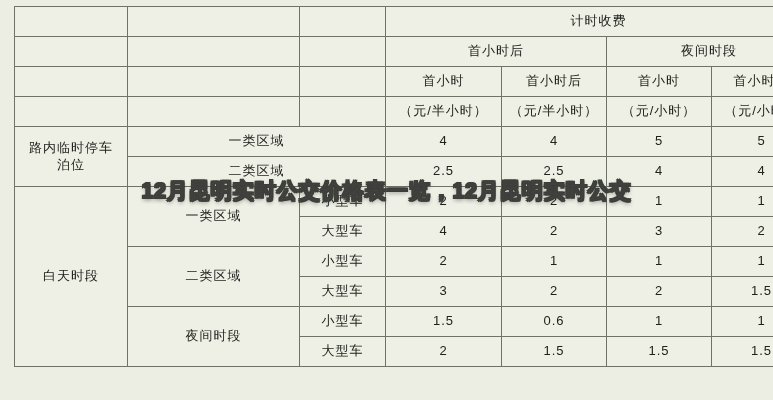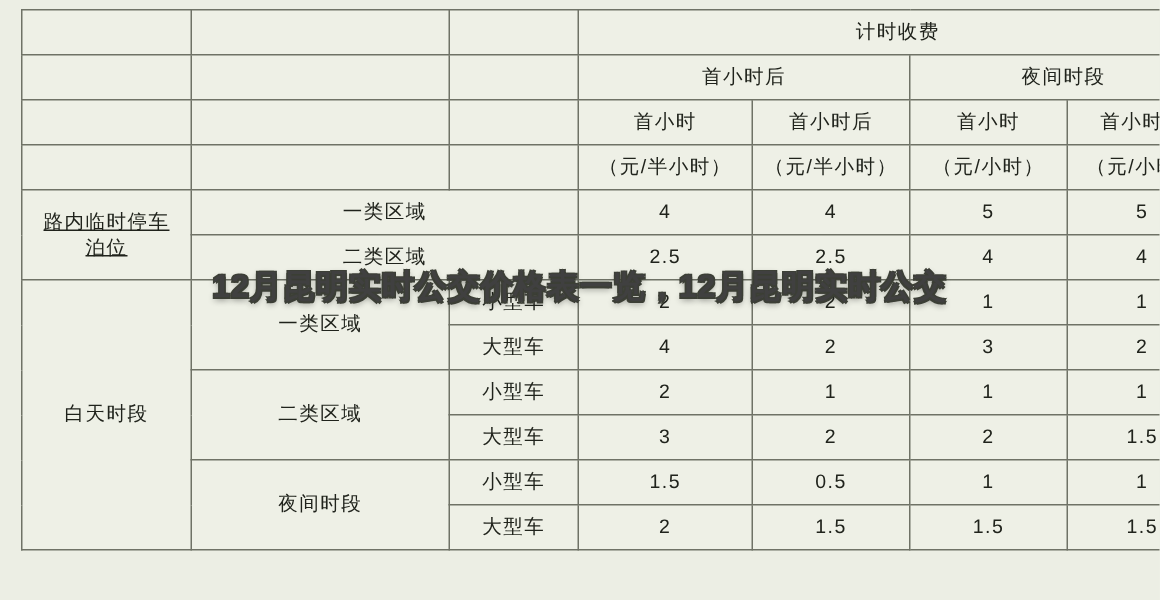--- a/index.html
+++ b/index.html
@@ -70,21 +70,20 @@
   td.num {
     font-size: 13.5px;
     letter-spacing: 0;
   }
   td.blank {
     background: #eef0e6;
   }
   .lbl-2line {
     display: block;
     line-height: 1.3;
-    text-decoration: underline;
   }
   
   .overlay-title {
     position: absolute;
     left: 0;
     right: 0;
     top: 175px;
     padding: 0 16px;
     text-align: center;
     font-size: 21.5px;
@@ -194,21 +193,21 @@
         <td class="vehicle">大型车</td>
         <td class="num">3</td>
         <td class="num">2</td>
         <td class="num">2</td>
         <td class="num">1.5</td>
       </tr>
       <tr>
         <td class="zone" rowspan="2">夜间时段</td>
         <td class="vehicle">小型车</td>
         <td class="num">1.5</td>
-        <td class="num">0.5</td>
+        <td class="num">0.6</td>
         <td class="num">1</td>
         <td class="num">1</td>
       </tr>
       <tr>
         <td class="vehicle">大型车</td>
         <td class="num">2</td>
         <td class="num">1.5</td>
         <td class="num">1.5</td>
         <td class="num">1.5</td>
       </tr>

